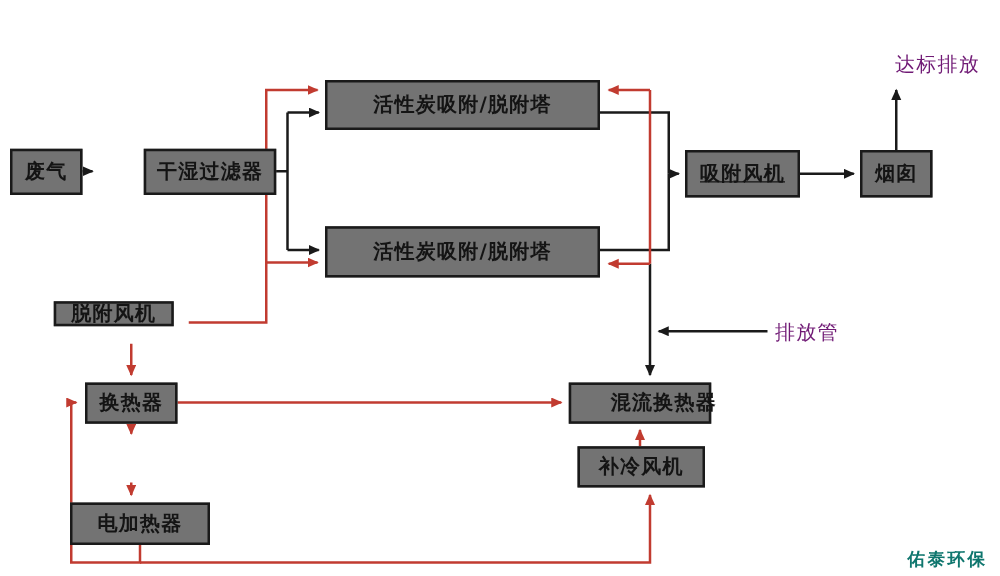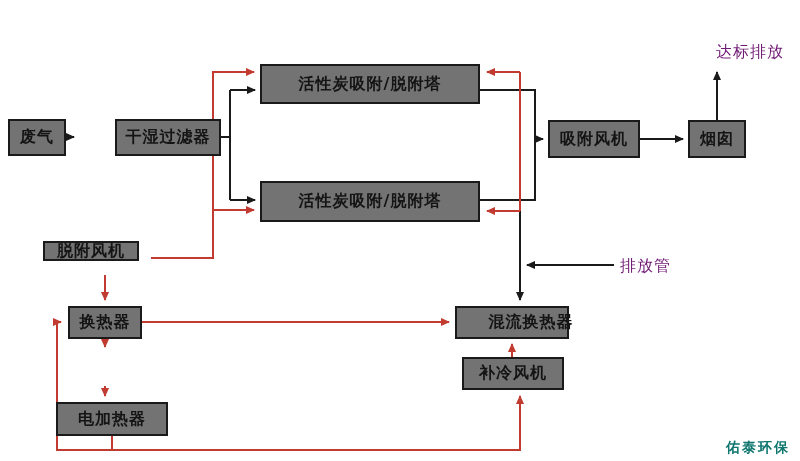--- a/index.html
+++ b/index.html
@@ -94,21 +94,21 @@
     <g stroke="#c13b30" stroke-width="2" fill="none">
       <polyline points="112,436 112,450 57,450 57,322 61,322" marker-end="url(#ar)"></polyline>
       <polyline points="112,450 520,450 520,396" marker-end="url(#ar)"></polyline>
     </g>
   </svg>
 
   <div class="node" style="left:8px;   top:119px; width:58px;  height:37px;">废气</div>
   <div class="node" style="left:78px;  top:119px; width:106px; height:37px;margin-left:37px;">干湿过滤器</div>
   <div class="node" style="left:260px; top:64px;  width:220px; height:40px;">活性炭吸附/脱附塔</div>
   <div class="node" style="left:260px; top:181px; width:220px; height:41px;">活性炭吸附/脱附塔</div>
-  <div class="node" style="left:548px; top:120px; width:92px;  height:38px;">吸附风机</div>
+  <div class="node" style="left:548px; top:120px; width:92px;  height:38px;text-decoration:underline;">吸附风机</div>
   <div class="node" style="left:688px; top:120px; width:58px;  height:38px;">烟囱</div>
   <div class="node" style="left:43px;  top:241px; width:96px;  height:20px;">脱附风机</div>
   <div class="node" style="left:68px;  top:306px; width:74px;  height:33px;">换热器</div>
   <div class="node" style="left:56px;  top:402px; width:112px; height:34px;">电加热器</div>
   <div class="node" style="left:455px; top:306px; width:114px; height:33px;padding-left:38px;">混流换热器</div>
   <div class="node" style="left:462px; top:357px; width:102px; height:33px;">补冷风机</div>
 
   <div class="floating" style="left:716px; top:42px;">达标排放</div>
   <div class="floating" style="left:620px; top:256px;">排放管</div>
   <div class="watermark">佑泰环保</div>

